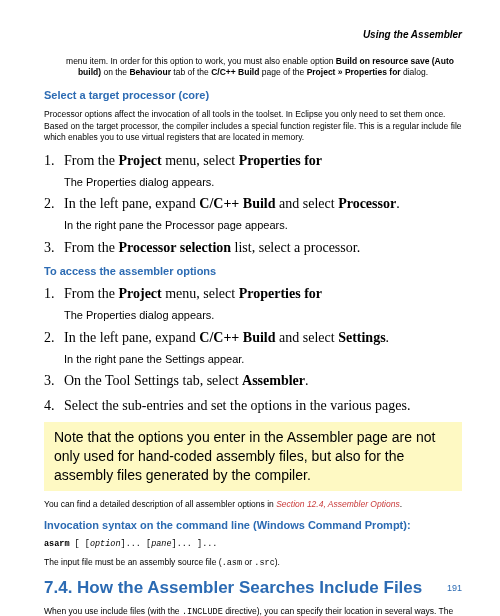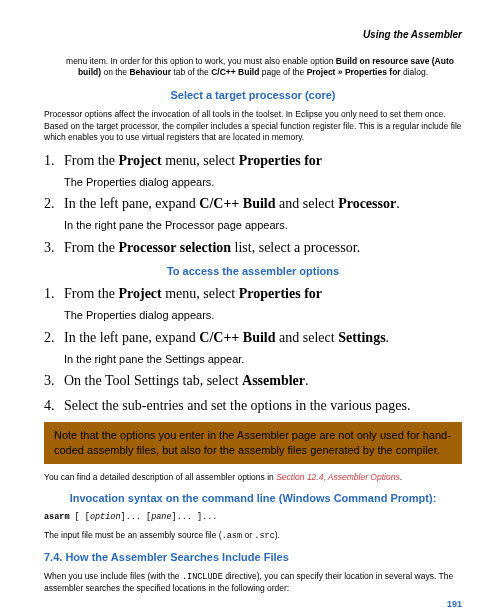--- a/index.html
+++ b/index.html
@@ -25,26 +25,25 @@
       font-size: 8.5px;
       margin-bottom: 10px;
       text-indent: 14px;
       text-align: center;
     }
     .h2-blue {
       color: #2c6bb3;
       font-weight: bold;
       font-size: 11px;
       margin-bottom: 6px;
-      text-align: center;
     }
     .h1-blue {
       color: #2c6bb3;
       font-weight: bold;
-      font-size: 11px;
+      font-size: 17px;
       margin-top: 8px;
       margin-bottom: 6px;
     }
     .body-para {
       font-size: 8.5px;
       margin-bottom: 8px;
     }
     ol {
       list-style: none;
       counter-reset: item;
@@ -63,23 +62,23 @@
       position: absolute;
       left: 0;
     }
     .sub-italic {
       padding-left: 20px;
       font-size: 11px;
       margin-bottom: 6px;
       margin-top: -2px;
     }
     .note-box {
-      background: #a16207;
+      background: #fef9c3;
       padding: 6px 10px;
-      font-size: 11px;
+      font-size: 14px;
       margin: 6px 0 8px 0;
       line-height: 1.35;
     }
     .mono {
       font-family: Liberation Mono, monospace;
     }
     .mono-bold {
       font-family: "Courier New", monospace;
       font-weight: bold;
     }
@@ -90,24 +89,24 @@
     .link-red {
       color: #c93a3a;
       font-style: italic;
     }
     .link-red-italic {
       color: #c93a3a;
       font-style: italic;
     }
     .page-num {
       position: absolute;
-      bottom: 6px;
+      bottom: 22px;
       right: 38px;
       color: #2c6bb3;
-      font-weight: bold;
+      font-weight: normal;
       font-size: 9px;
     }
     b { font-weight: bold; }
     .syntax-line {
       font-family: "Courier New", monospace;
       font-size: 8.5px;
       margin-bottom: 6px;
     }
   </style>
 </head>

